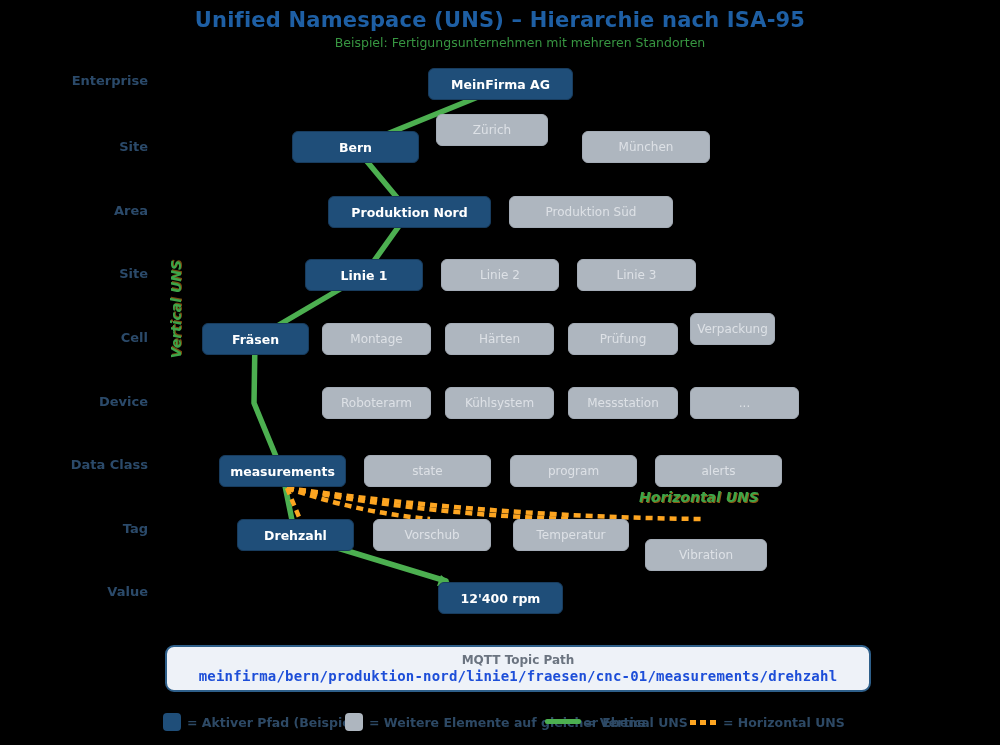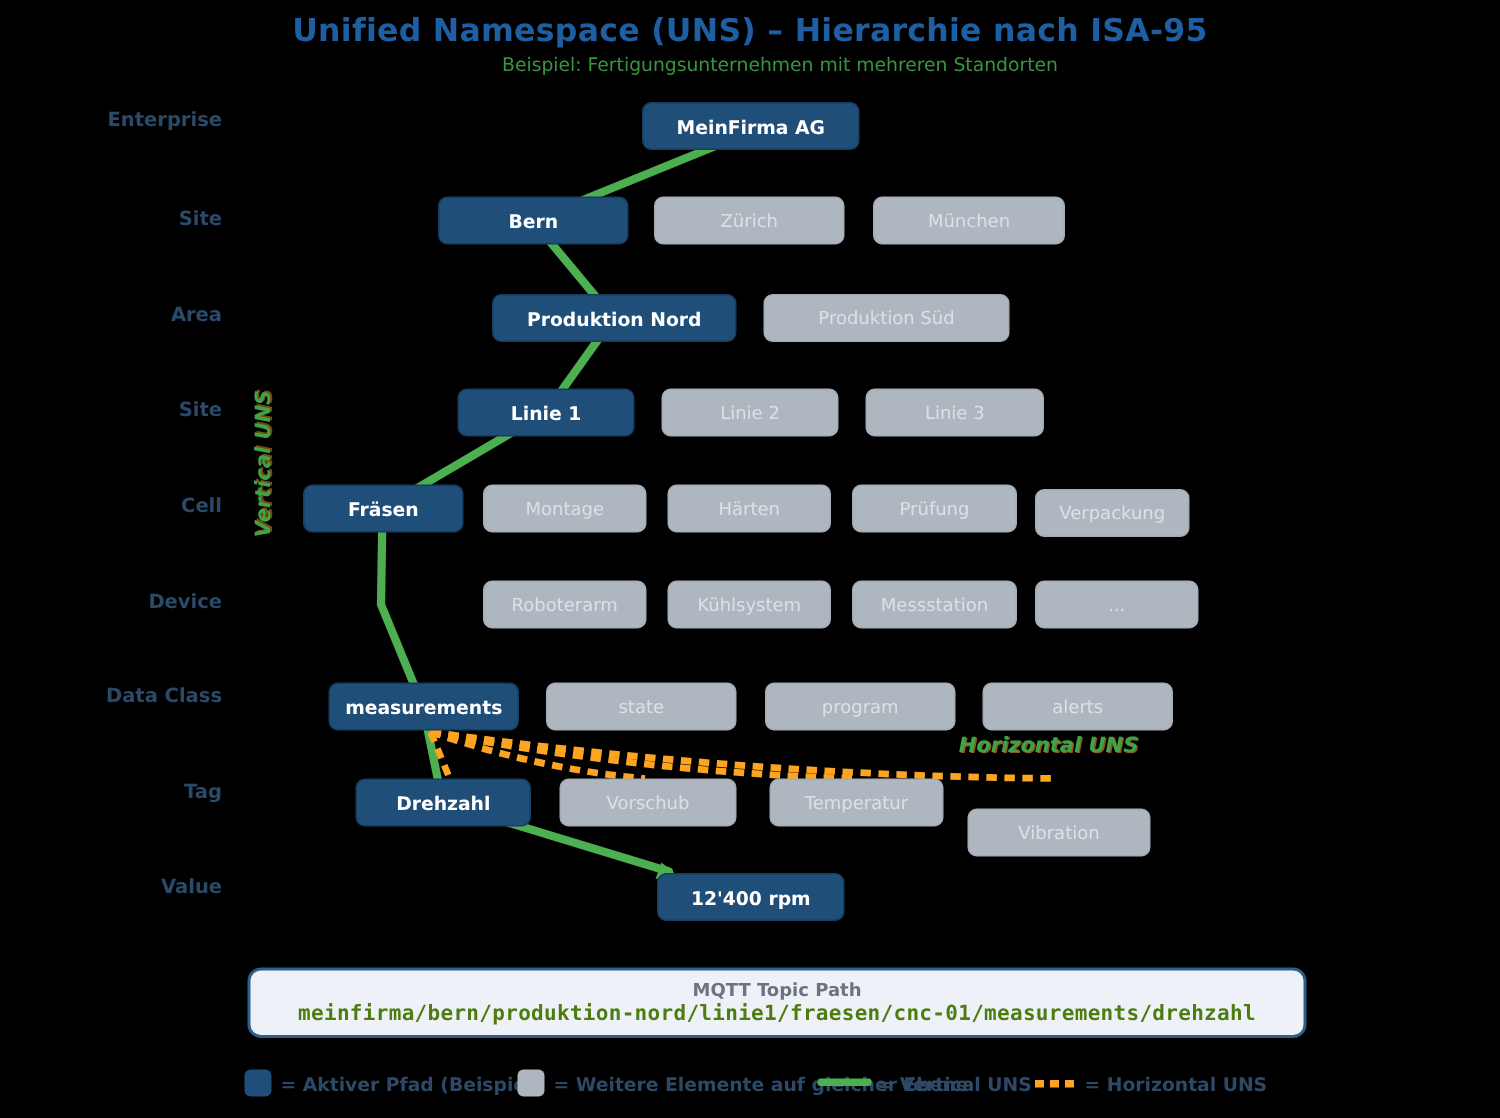--- a/index.html
+++ b/index.html
@@ -20,21 +20,21 @@
         transform:rotate(-90deg);font-size:14px;font-weight:bold;font-style:italic;color:#3da548;
         text-shadow:1px 1px 0 rgba(216,138,30,.55);}
   .huns{position:absolute;left:633px;top:489px;width:132px;text-align:center;z-index:3;
         font-size:14px;font-weight:bold;font-style:italic;color:#3da548;
         text-shadow:1px 1px 0 rgba(216,138,30,.65);}
   .mqtt{position:absolute;left:165px;top:645px;width:706px;height:47px;box-sizing:border-box;
         background:#eef2f8;border:2.5px solid #2e5f8a;border-radius:9px;z-index:2;
         display:flex;flex-direction:column;align-items:center;justify-content:center;gap:1px;}
   .mqtt-title{font-size:12px;font-weight:bold;color:#6b7480;}
   .mqtt-path{font-family:"DejaVu Sans Mono","Liberation Mono",monospace;
-        font-size:14px;font-weight:bold;color:#4d7c0f;letter-spacing:.2px;}
+        font-size:14px;font-weight:bold;color:#1d4ed8;letter-spacing:.2px;}
   .lg-text{position:absolute;top:715px;font-size:12.5px;font-weight:600;color:#2d4965;z-index:2;white-space:nowrap;}
   .lg-box{position:absolute;top:713px;width:18px;height:18px;border-radius:4px;z-index:2;}
   .lg-line{position:absolute;top:719px;width:36px;height:5px;background:#4caf50;border-radius:2px;z-index:4;}
   .lg-dash{position:absolute;top:720px;width:30px;height:5px;z-index:2;
         background:repeating-linear-gradient(90deg,#fda521 0 6px,transparent 6px 10px);}
 </style>
 </head>
 <body>
 
 <div class="canvas">
@@ -62,35 +62,35 @@
   <div class="rl" style="top:456px">Data Class</div>
   <div class="rl" style="top:520px">Tag</div>
   <div class="rl" style="top:583px">Value</div>
 
   <div class="vuns">Vertical UNS</div>
   <div class="huns">Horizontal UNS</div>
 
   <div class="nb act" style="left:428px;top:68px;width:145px">MeinFirma AG</div>
 
   <div class="nb act" style="left:292px;top:131px;width:127px">Bern</div>
-  <div class="nb sib" style="left:436px;top:131px;width:127px">Zürich</div>
+  <div class="nb sib" style="left:436px;top:114px;width:112px">Zürich</div>
   <div class="nb sib" style="left:582px;top:131px;width:128px">München</div>
 
   <div class="nb act" style="left:328px;top:196px;width:163px">Produktion Nord</div>
   <div class="nb sib" style="left:509px;top:196px;width:164px">Produktion Süd</div>
 
   <div class="nb act" style="left:305px;top:259px;width:118px">Linie 1</div>
   <div class="nb sib" style="left:441px;top:259px;width:118px">Linie 2</div>
   <div class="nb sib" style="left:577px;top:259px;width:119px">Linie 3</div>
 
   <div class="nb act" style="left:202px;top:323px;width:107px">Fräsen</div>
   <div class="nb sib" style="left:322px;top:323px;width:109px">Montage</div>
   <div class="nb sib" style="left:445px;top:323px;width:109px">Härten</div>
   <div class="nb sib" style="left:568px;top:323px;width:110px">Prüfung</div>
-  <div class="nb sib" style="left:690px;top:326px;width:103px">Verpackung</div>
+  <div class="nb sib" style="left:690px;top:313px;width:85px">Verpackung</div>
 
   <div class="nb sib" style="left:322px;top:387px;width:109px">Roboterarm</div>
   <div class="nb sib" style="left:445px;top:387px;width:109px">Kühlsystem</div>
   <div class="nb sib" style="left:568px;top:387px;width:110px">Messstation</div>
   <div class="nb sib" style="left:690px;top:387px;width:109px">...</div>
 
   <div class="nb act" style="left:219px;top:455px;width:127px">measurements</div>
   <div class="nb sib" style="left:364px;top:455px;width:127px">state</div>
   <div class="nb sib" style="left:510px;top:455px;width:127px">program</div>
   <div class="nb sib" style="left:655px;top:455px;width:127px">alerts</div>

